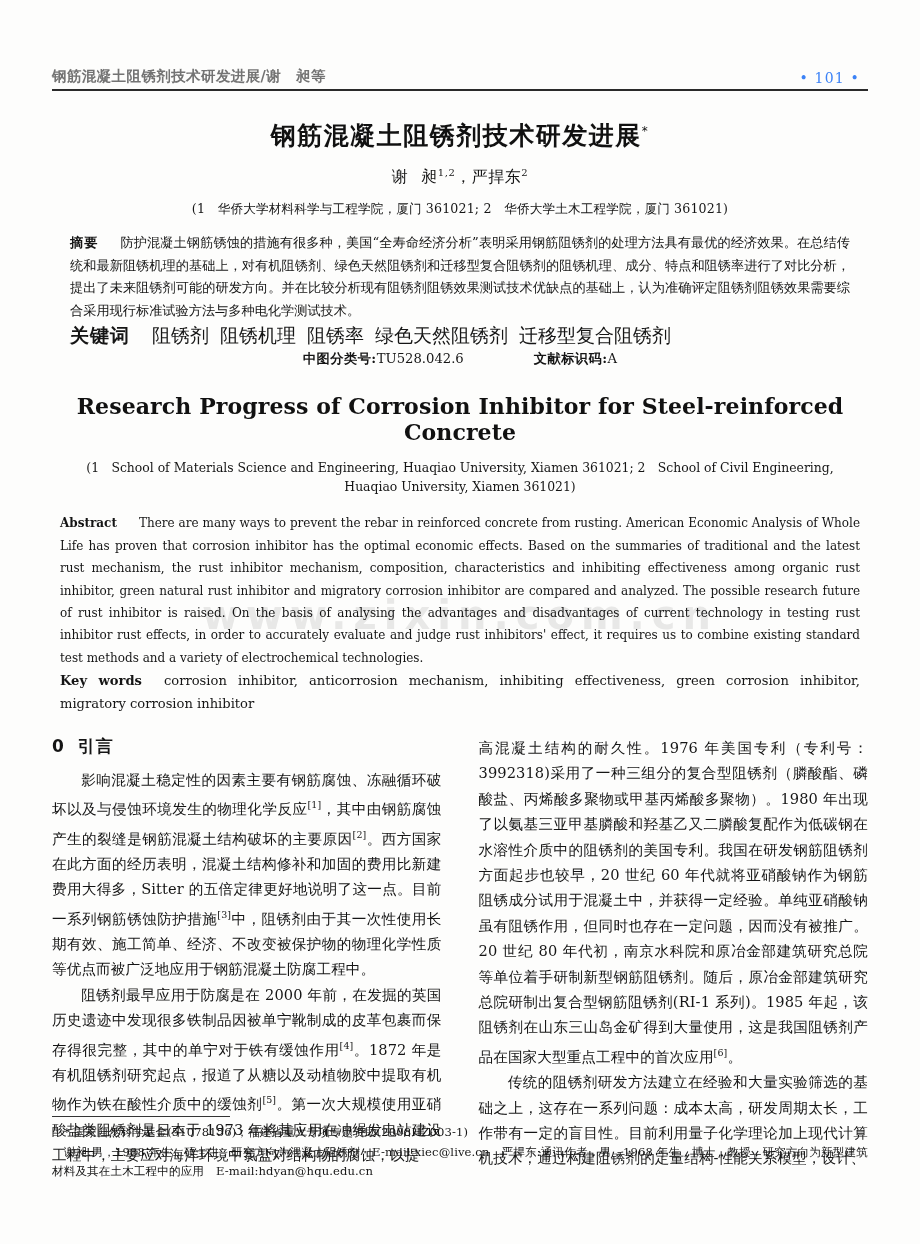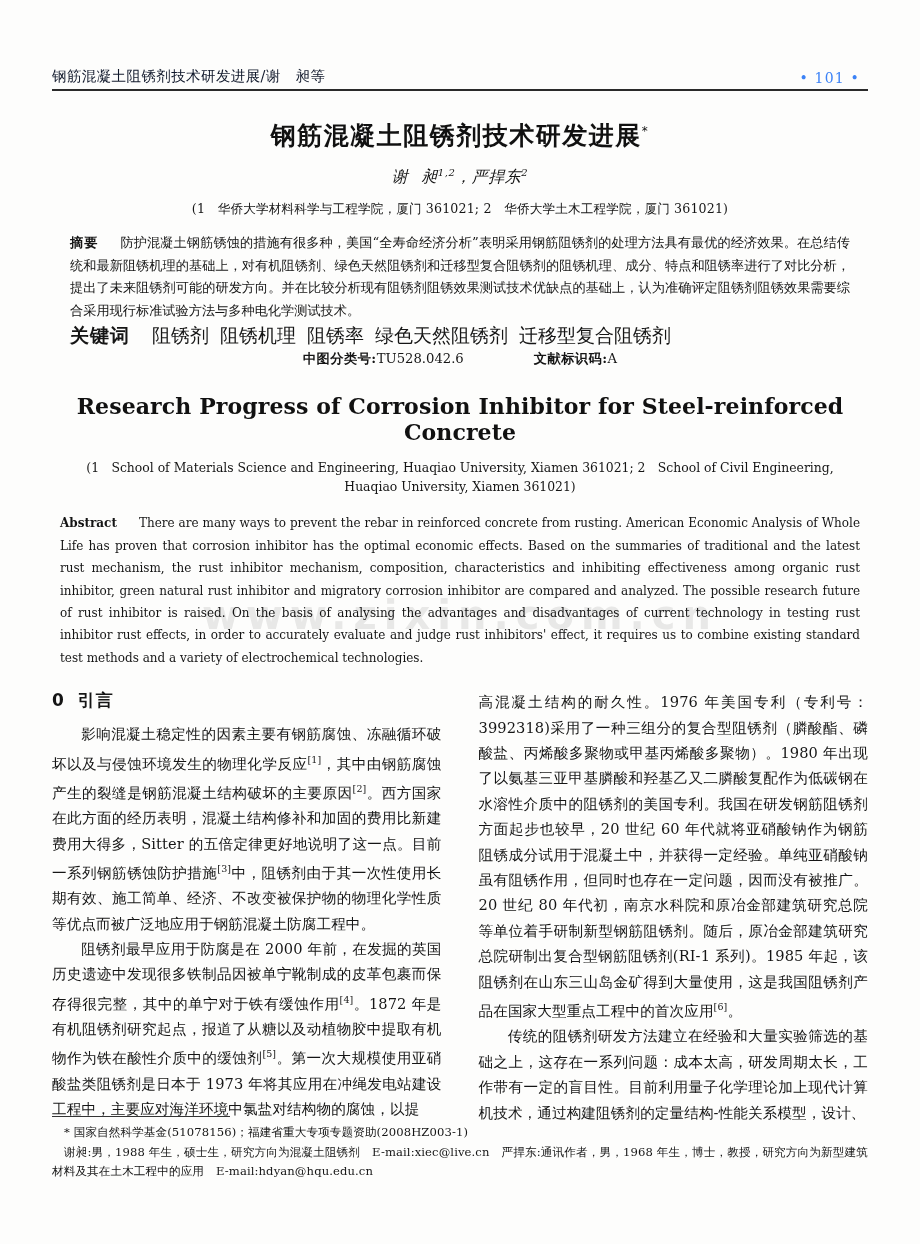--- a/index.html
+++ b/index.html
@@ -29,24 +29,24 @@
 
   
   .runhead {
     display: flex;
     align-items: flex-end;
     justify-content: space-between;
     height: 28px;
   }
   .runhead-left {
     font-family: "DejaVu Serif", "Liberation Serif", serif;
-    font-weight: normal;
+    font-weight: bold;
     font-size: 14.5px;
     letter-spacing: 0.4px;
-    color: #0f172a;
+    color: #737373;
   }
   .runhead-right {
     font-size: 14px;
     letter-spacing: 1.2px;
     color: #3b82f6;
     padding-right: 8px;
   }
   .rule-head {
     height: 0;
     border-top: 2.1px solid #2a2a2a;
@@ -66,21 +66,20 @@
   .title-cn sup {
     font-size: 12px;
     font-weight: normal;
     vertical-align: super;
   }
   .authors-cn {
     text-align: center;
     font-size: 16px;
     margin-top: 15px;
     letter-spacing: 0.5px;
-    font-style: italic;
   }
   .authors-cn .sp { display: inline-block; width: 13px; }
   .authors-cn sup { font-size: 10px; }
   .affil-cn {
     text-align: center;
     font-size: 12.6px;
     margin-top: 13px;
     letter-spacing: 0.15px;
   }
 
@@ -269,20 +268,23 @@
 
     <div class="affil-en">
       <div>(1　School of Materials Science and Engineering, Huaqiao University, Xiamen 361021; 2　School of Civil Engineering,</div>
       <div>Huaqiao University, Xiamen 361021)</div>
     </div>
 
     <div class="abs-en">
       <span class="lbl">Abstract</span><span class="gap"></span><span>There are many ways to prevent the rebar in reinforced concrete from rusting. American Economic Analysis of Whole Life has proven that corrosion inhibitor has the optimal economic effects. Based on the summaries of traditional and the latest rust mechanism, the rust inhibitor mechanism, composition, characteristics and inhibiting effectiveness among organic rust inhibitor, green natural rust inhibitor and migratory corrosion inhibitor are compared and analyzed. The possible research future of rust inhibitor is raised. On the basis of analysing the advantages and disadvantages of current technology in testing rust inhibitor rust effects, in order to accurately evaluate and judge rust inhibitors' effect, it requires us to combine existing standard test methods and a variety of electrochemical technologies.</span>
     </div>
 
+    <div class="kw-en">
+      <span class="lbl">Key words</span><span class="gap"></span><span>corrosion inhibitor, anticorrosion mechanism, inhibiting effectiveness, green corrosion inhibitor, migratory corrosion inhibitor</span>
+    </div>
 
     <div class="body-cols">
 
       <div class="col">
         <div class="sec-head">
           <span class="num">0</span><span>引言</span>
         </div>
         <p class="cn"><span>影响混凝土稳定性的因素主要有钢筋腐蚀、冻融循环破坏以及与侵蚀环境发生的物理化学反应</span><sup>[1]</sup><span>，其中由钢筋腐蚀产生的裂缝是钢筋混凝土结构破坏的主要原因</span><sup>[2]</sup><span>。西方国家在此方面的经历表明，混凝土结构修补和加固的费用比新建费用大得多，Sitter 的五倍定律更好地说明了这一点。目前一系列钢筋锈蚀防护措施</span><sup>[3]</sup><span>中，阻锈剂由于其一次性使用长期有效、施工简单、经济、不改变被保护物的物理化学性质等优点而被广泛地应用于钢筋混凝土防腐工程中。</span></p>
         <p class="cn"><span>阻锈剂最早应用于防腐是在 2000 年前，在发掘的英国历史遗迹中发现很多铁制品因被单宁靴制成的皮革包裹而保存得很完整，其中的单宁对于铁有缓蚀作用</span><sup>[4]</sup><span>。1872 年是有机阻锈剂研究起点，报道了从糖以及动植物胶中提取有机物作为铁在酸性介质中的缓蚀剂</span><sup>[5]</sup><span>。第一次大规模使用亚硝酸盐类阻锈剂是日本于 1973 年将其应用在冲绳发电站建设工程中，主要应对海洋环境中氯盐对结构物的腐蚀，以提</span></p>
       </div>

